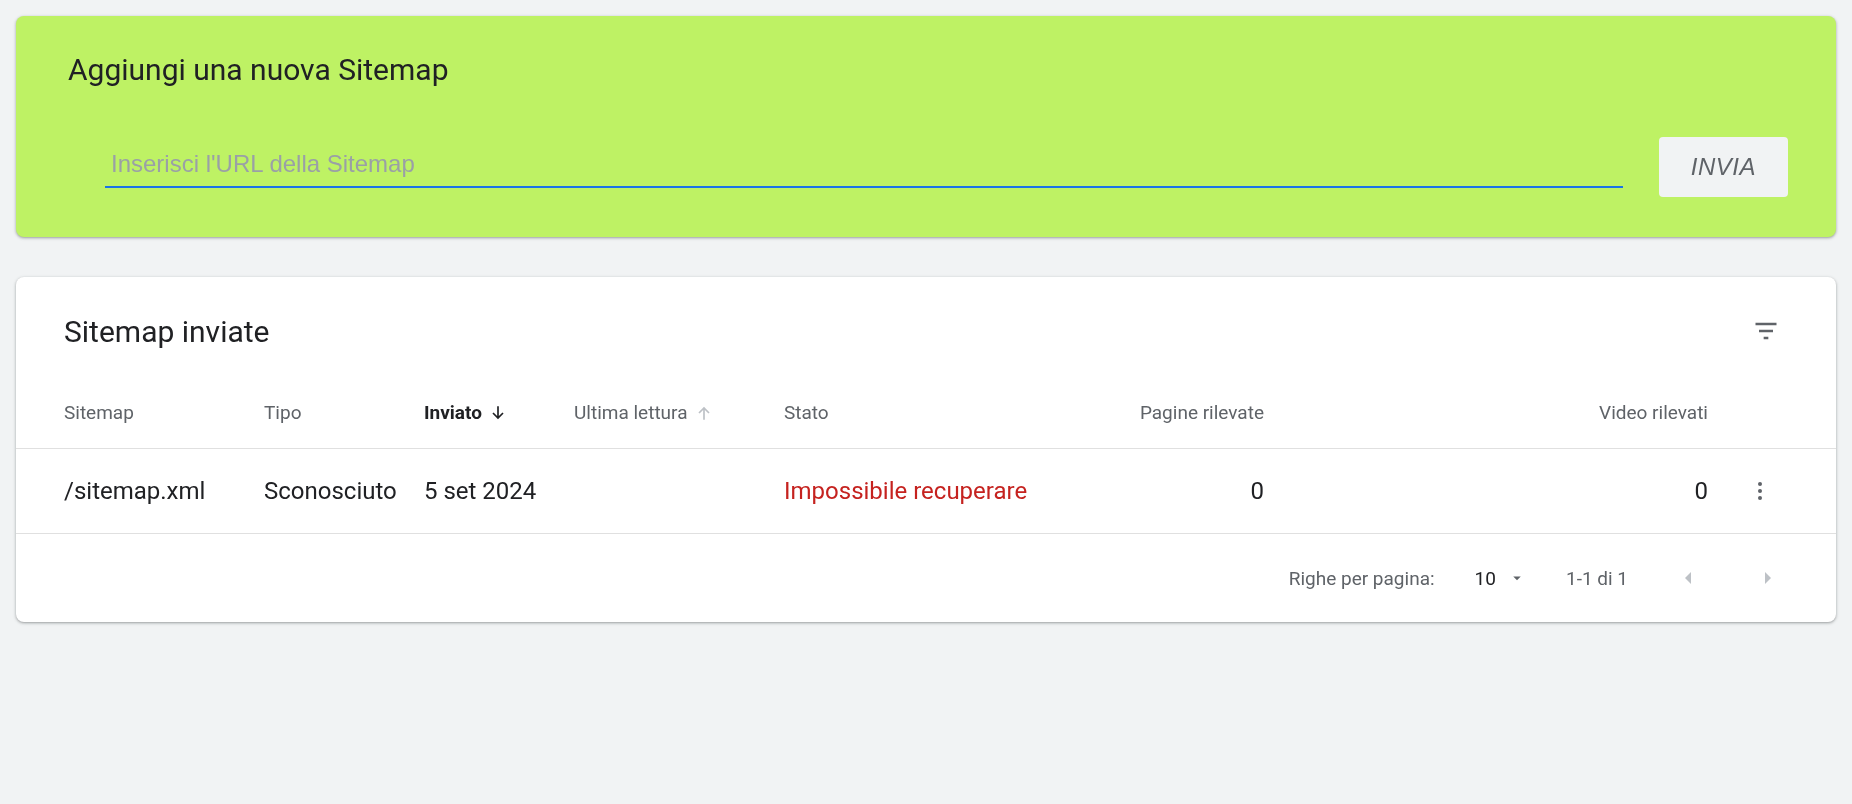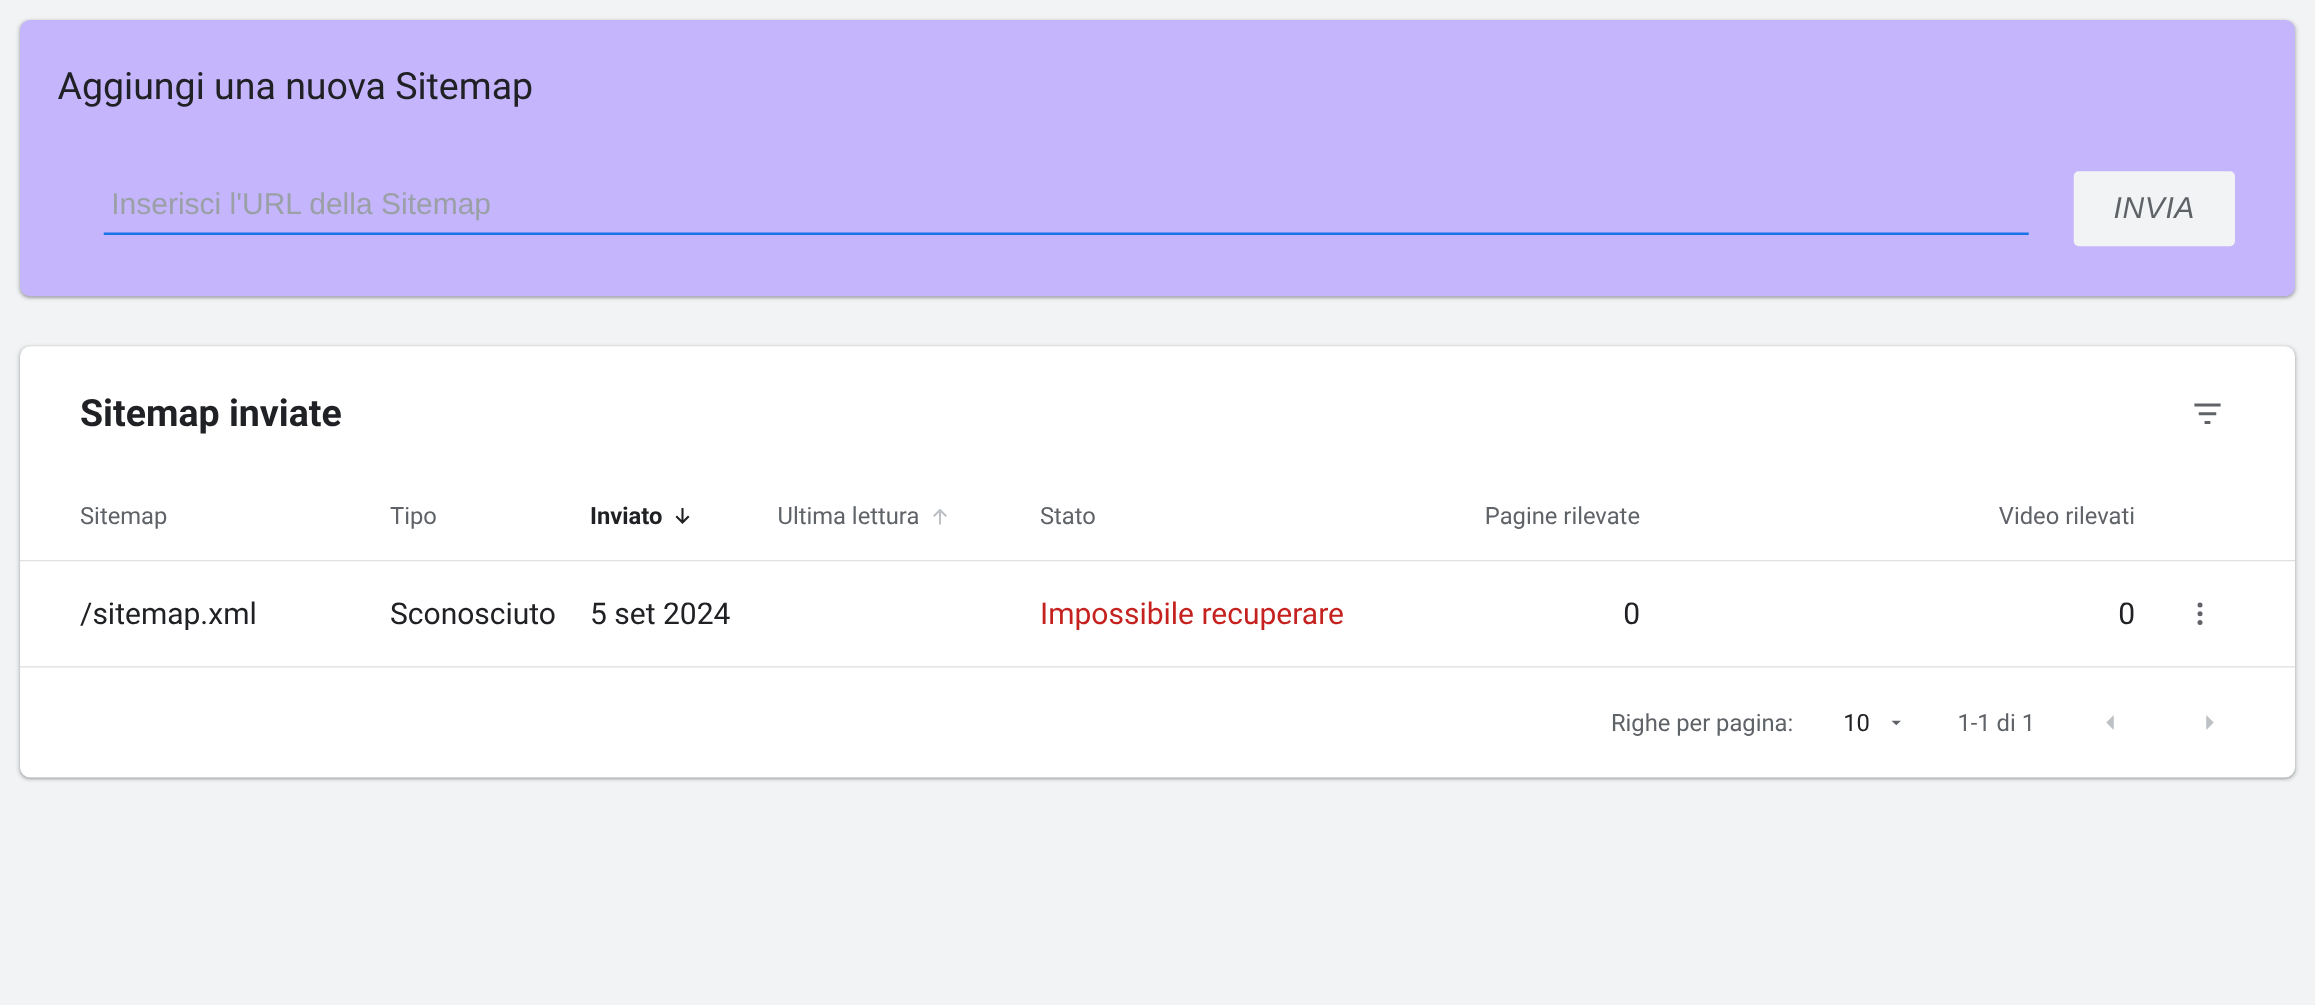--- a/index.html
+++ b/index.html
@@ -7,25 +7,25 @@
     padding: 0;
     box-sizing: border-box;
   }
   body {
     font-family: Roboto, Arial, sans-serif;
     background: #f1f3f4;
     padding: 16px;
     color: #202124;
   }
   .card {
-    background: #c4b5fd;
+    background: #bef264;
     border-radius: 8px;
     box-shadow: 0 1px 2px rgba(60,64,67,0.3), 0 1px 3px 1px rgba(60,64,67,0.15);
     margin-bottom: 40px;
-    padding: 36px 48px 40px 30px;
+    padding: 36px 48px 40px 52px;
   }
   .card-title {
     font-size: 30px;
     font-weight: 400;
     color: #202124;
     margin-bottom: 50px;
   }
   .input-row {
     display: flex;
     align-items: center;
@@ -69,38 +69,38 @@
     padding: 0;
   }
   .card2-header {
     display: flex;
     justify-content: space-between;
     align-items: center;
     padding: 32px 48px 48px 48px;
   }
   .card2-title {
     font-size: 30px;
-    font-weight: 700;
+    font-weight: 400;
     color: #202124;
   }
   .filter-icon {
     color: #5f6368;
     cursor: pointer;
     padding: 8px;
   }
   .table-head {
     display: flex;
     align-items: flex-start;
     padding: 0 48px 24px 48px;
     border-bottom: 1px solid #e0e0e0;
     color: #5f6368;
     font-size: 19px;
   }
   .col-sitemap { flex: 0 0 200px; }
-  .col-tipo    { flex: 0 0 160px; margin-left: 48px; }
+  .col-tipo    { flex: 0 0 160px; }
   .col-inviato { flex: 0 0 150px; font-weight: 700; color: #202124; display:flex; align-items:center; gap:6px;}
   .col-ultima  { flex: 0 0 210px; display:flex; align-items:center; gap:6px;}
   .col-stato   { flex: 0 0 310px; }
   .col-pagine  { flex: 0 0 170px; text-align: right; }
   .col-video   { flex: 1; text-align: right; padding-right: 40px;}
   .col-menu    { flex: 0 0 40px; }
   .table-row {
     display: flex;
     align-items: center;
     padding: 28px 48px;

